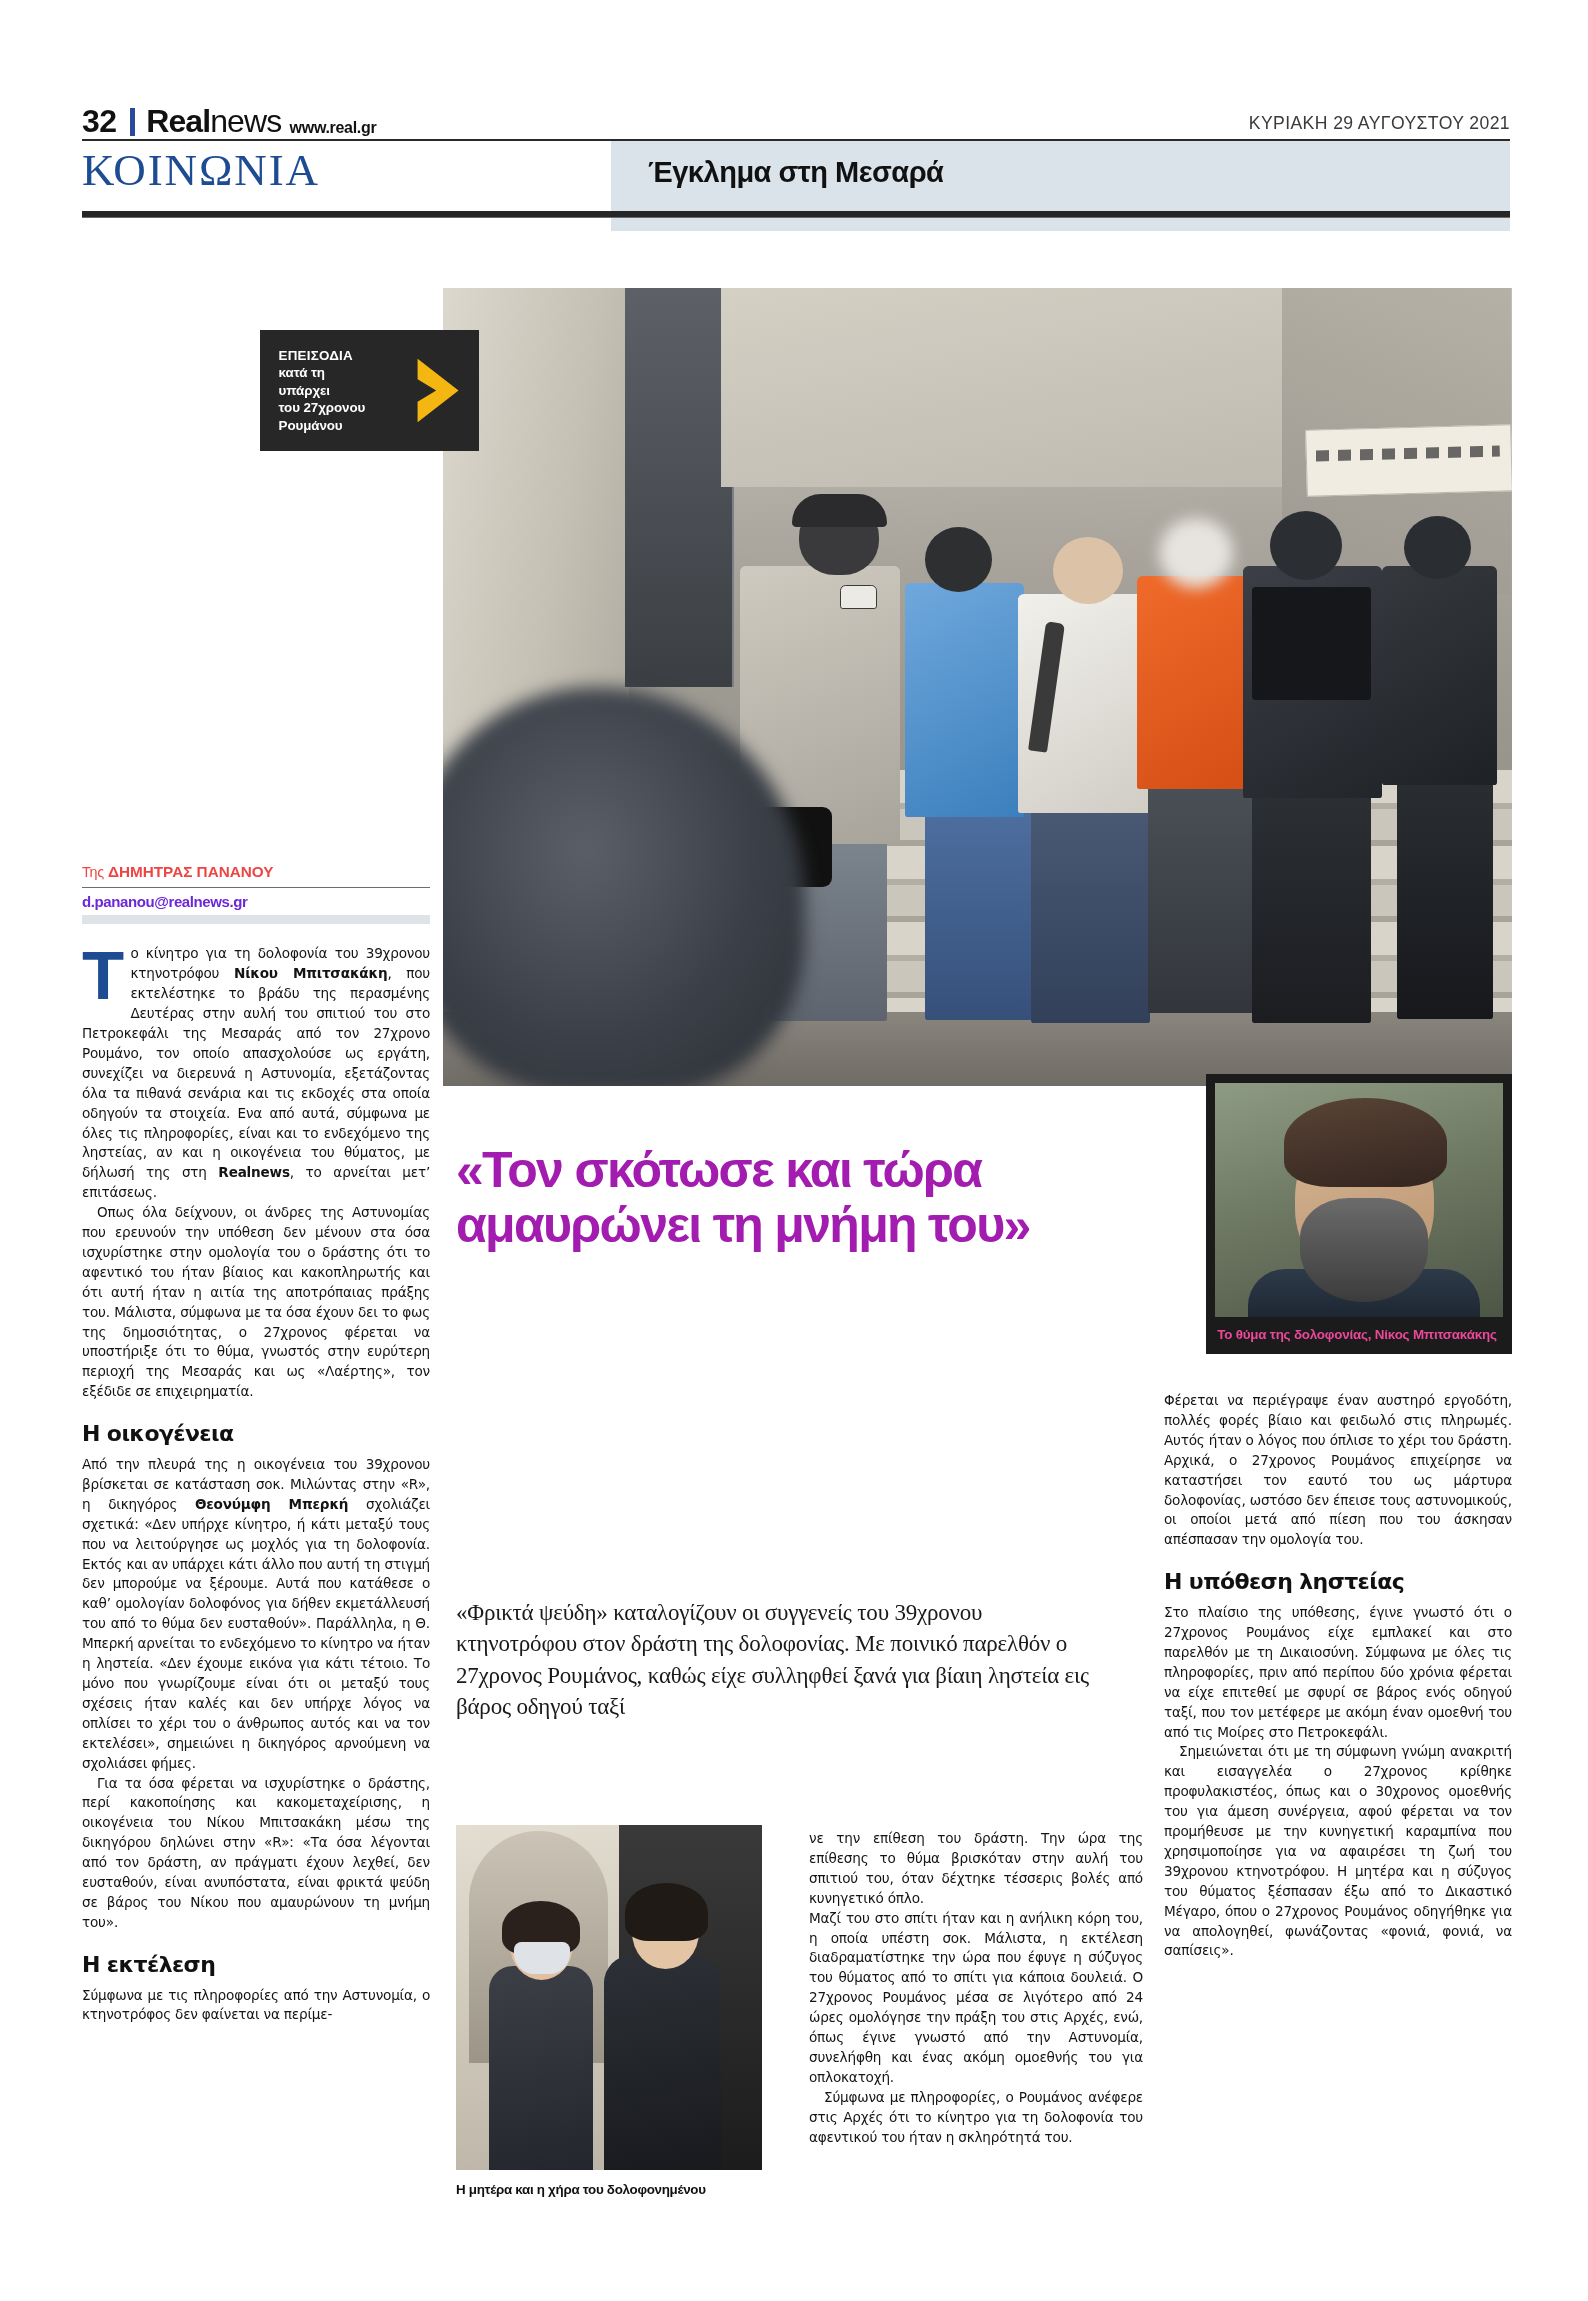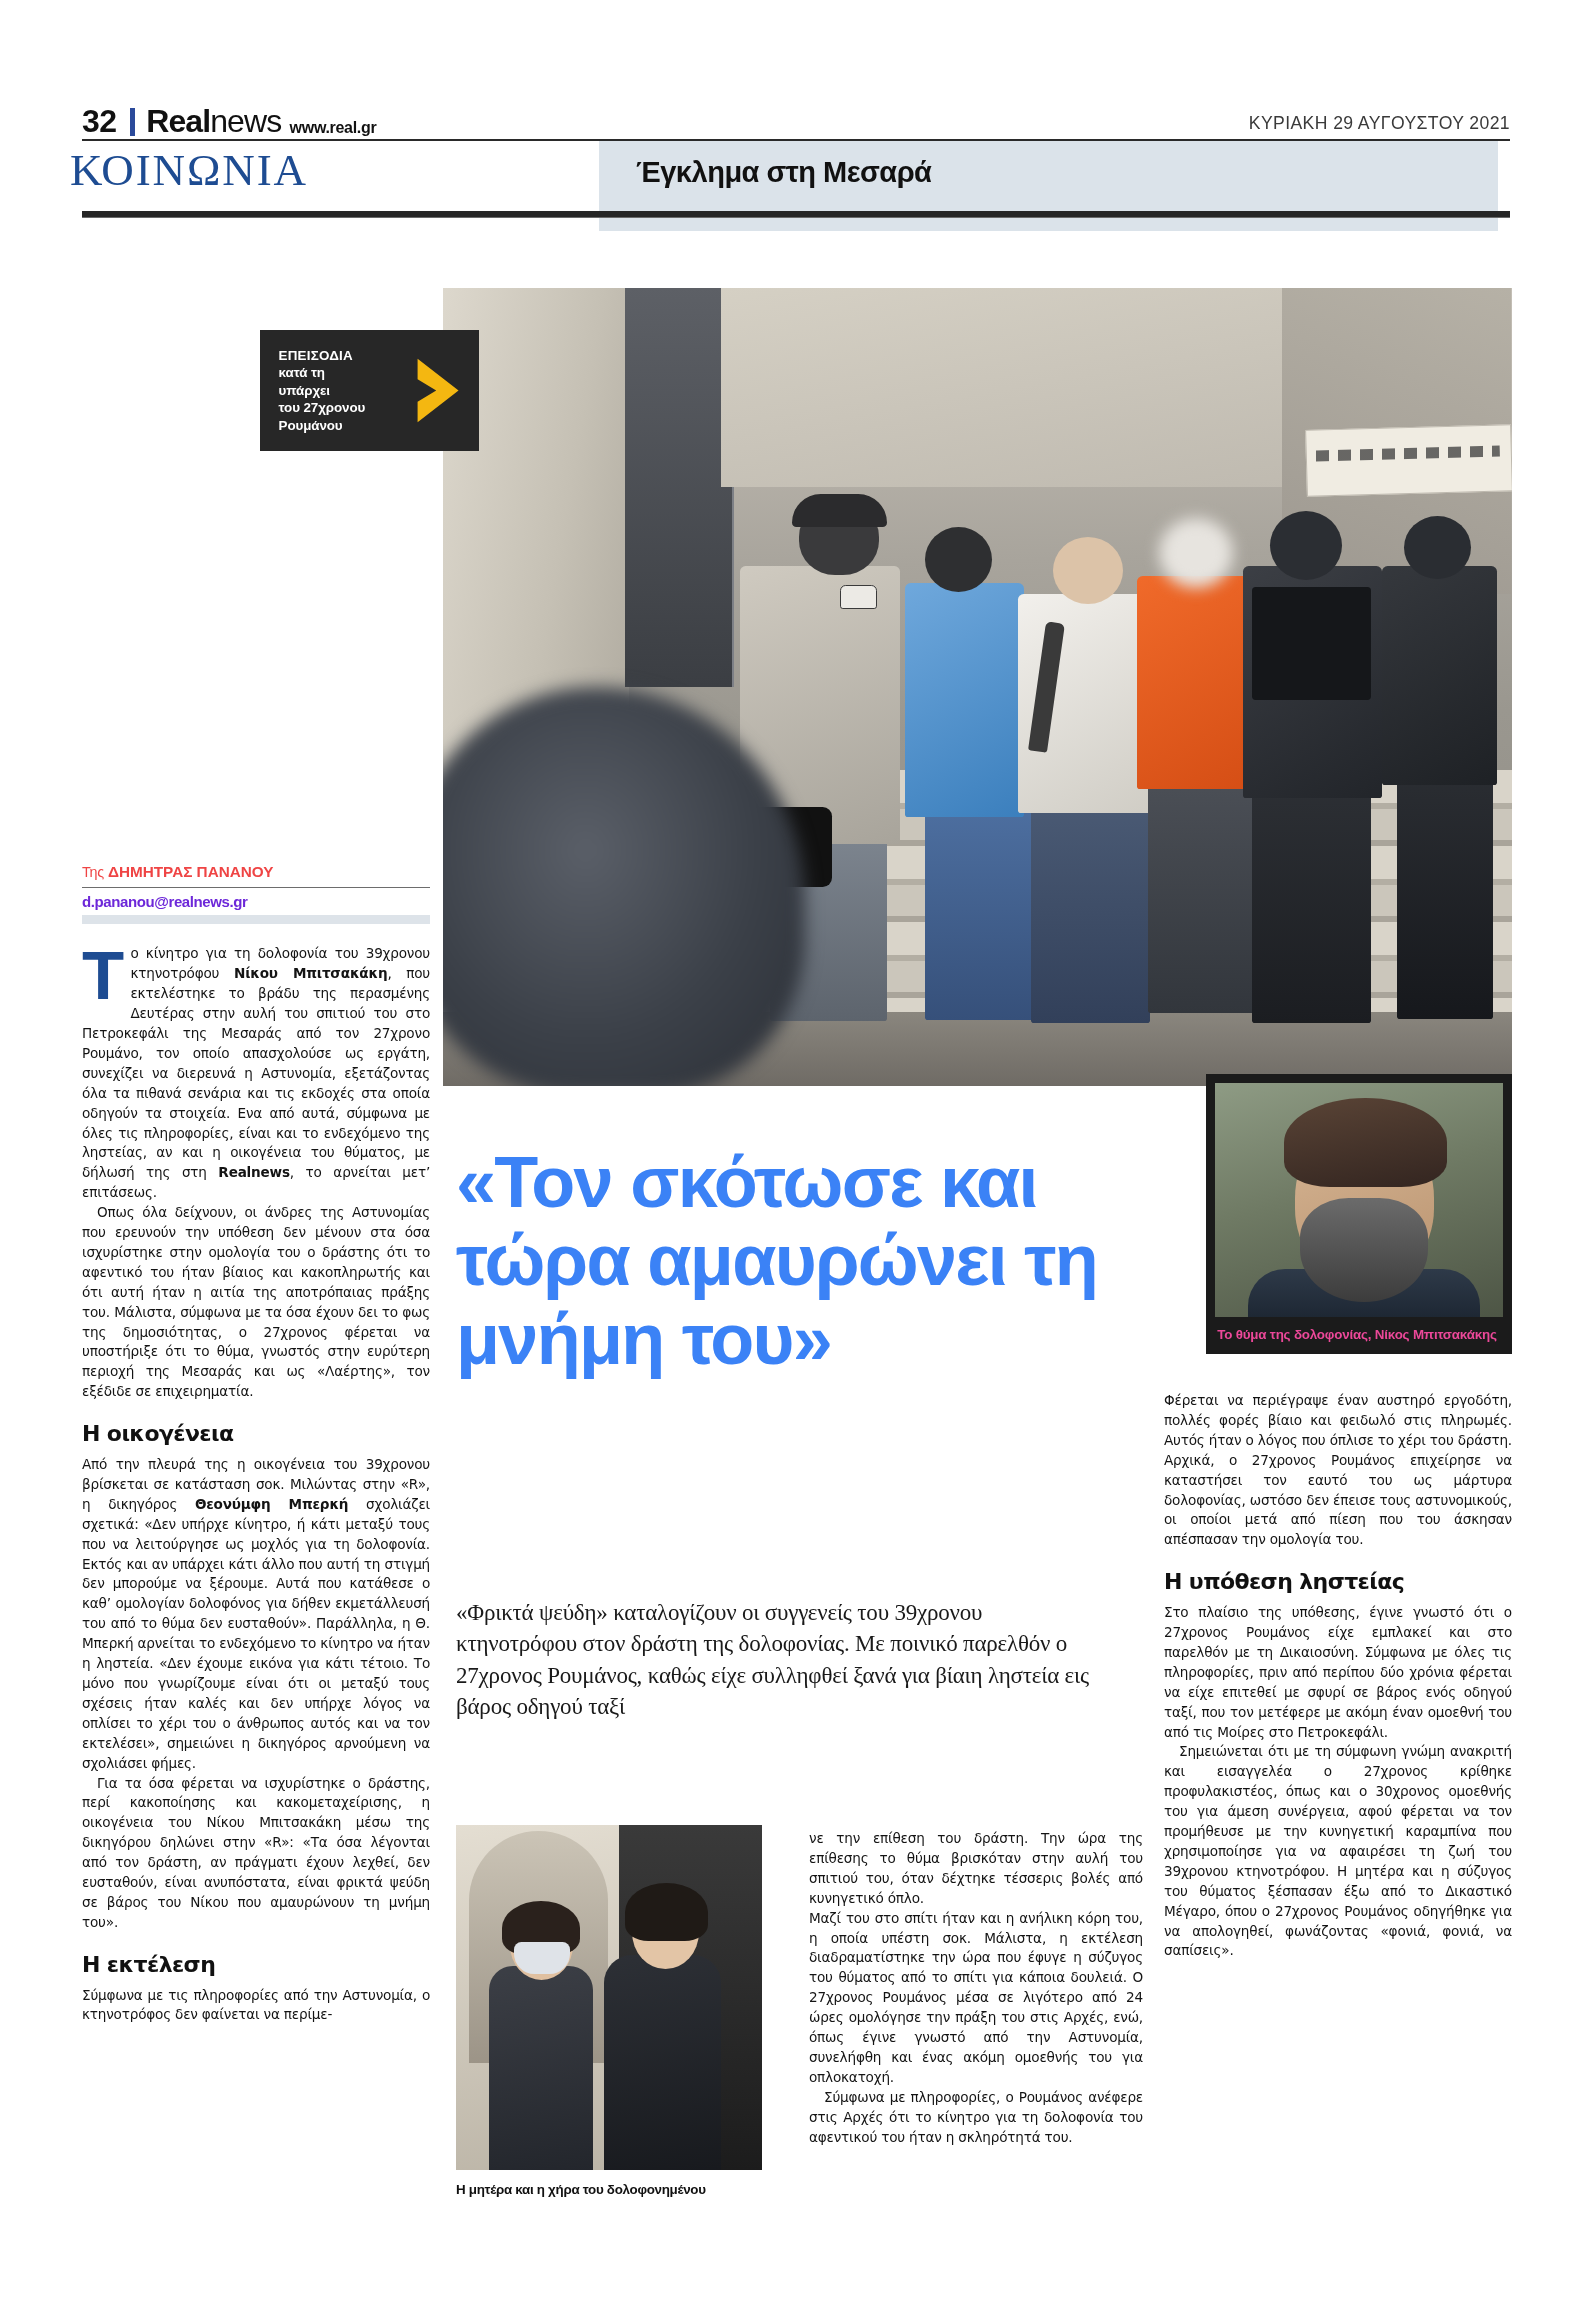--- a/index.html
+++ b/index.html
@@ -74,21 +74,21 @@
     left: 82px;
     top: 139px;
     width: 1428px;
     height: 1.9px;
     background: #2a2a2a;
   }
 
   
   .section-band {
     position: absolute;
-    left: 70px;
+    left: 82px;
     top: 141px;
     width: 1428px;
     height: 90px;
   }
   .section-band-bg {
     position: absolute;
     left: 529px;
     top: 0;
     right: 0;
     bottom: 0;
@@ -323,25 +323,25 @@
     color: #111;
     margin: 16px 0 4.6px;
   }
 
   
   .headline {
     position: absolute;
     left: 456px;
     top: 1143px;
     width: 733px;
-    font-size: 72px;
+    font-size: 50px;
     line-height: 1.09;
     font-weight: 700;
     letter-spacing: -1.7px;
-    color: #3b82f6;
+    color: #a21caf;
   }
 
   
   .victim-box {
     position: absolute;
     left: 1206px;
     top: 1074px;
     width: 306px;
     background: #1b1b1b;
     padding: 9.3px 9.3px 11px;

